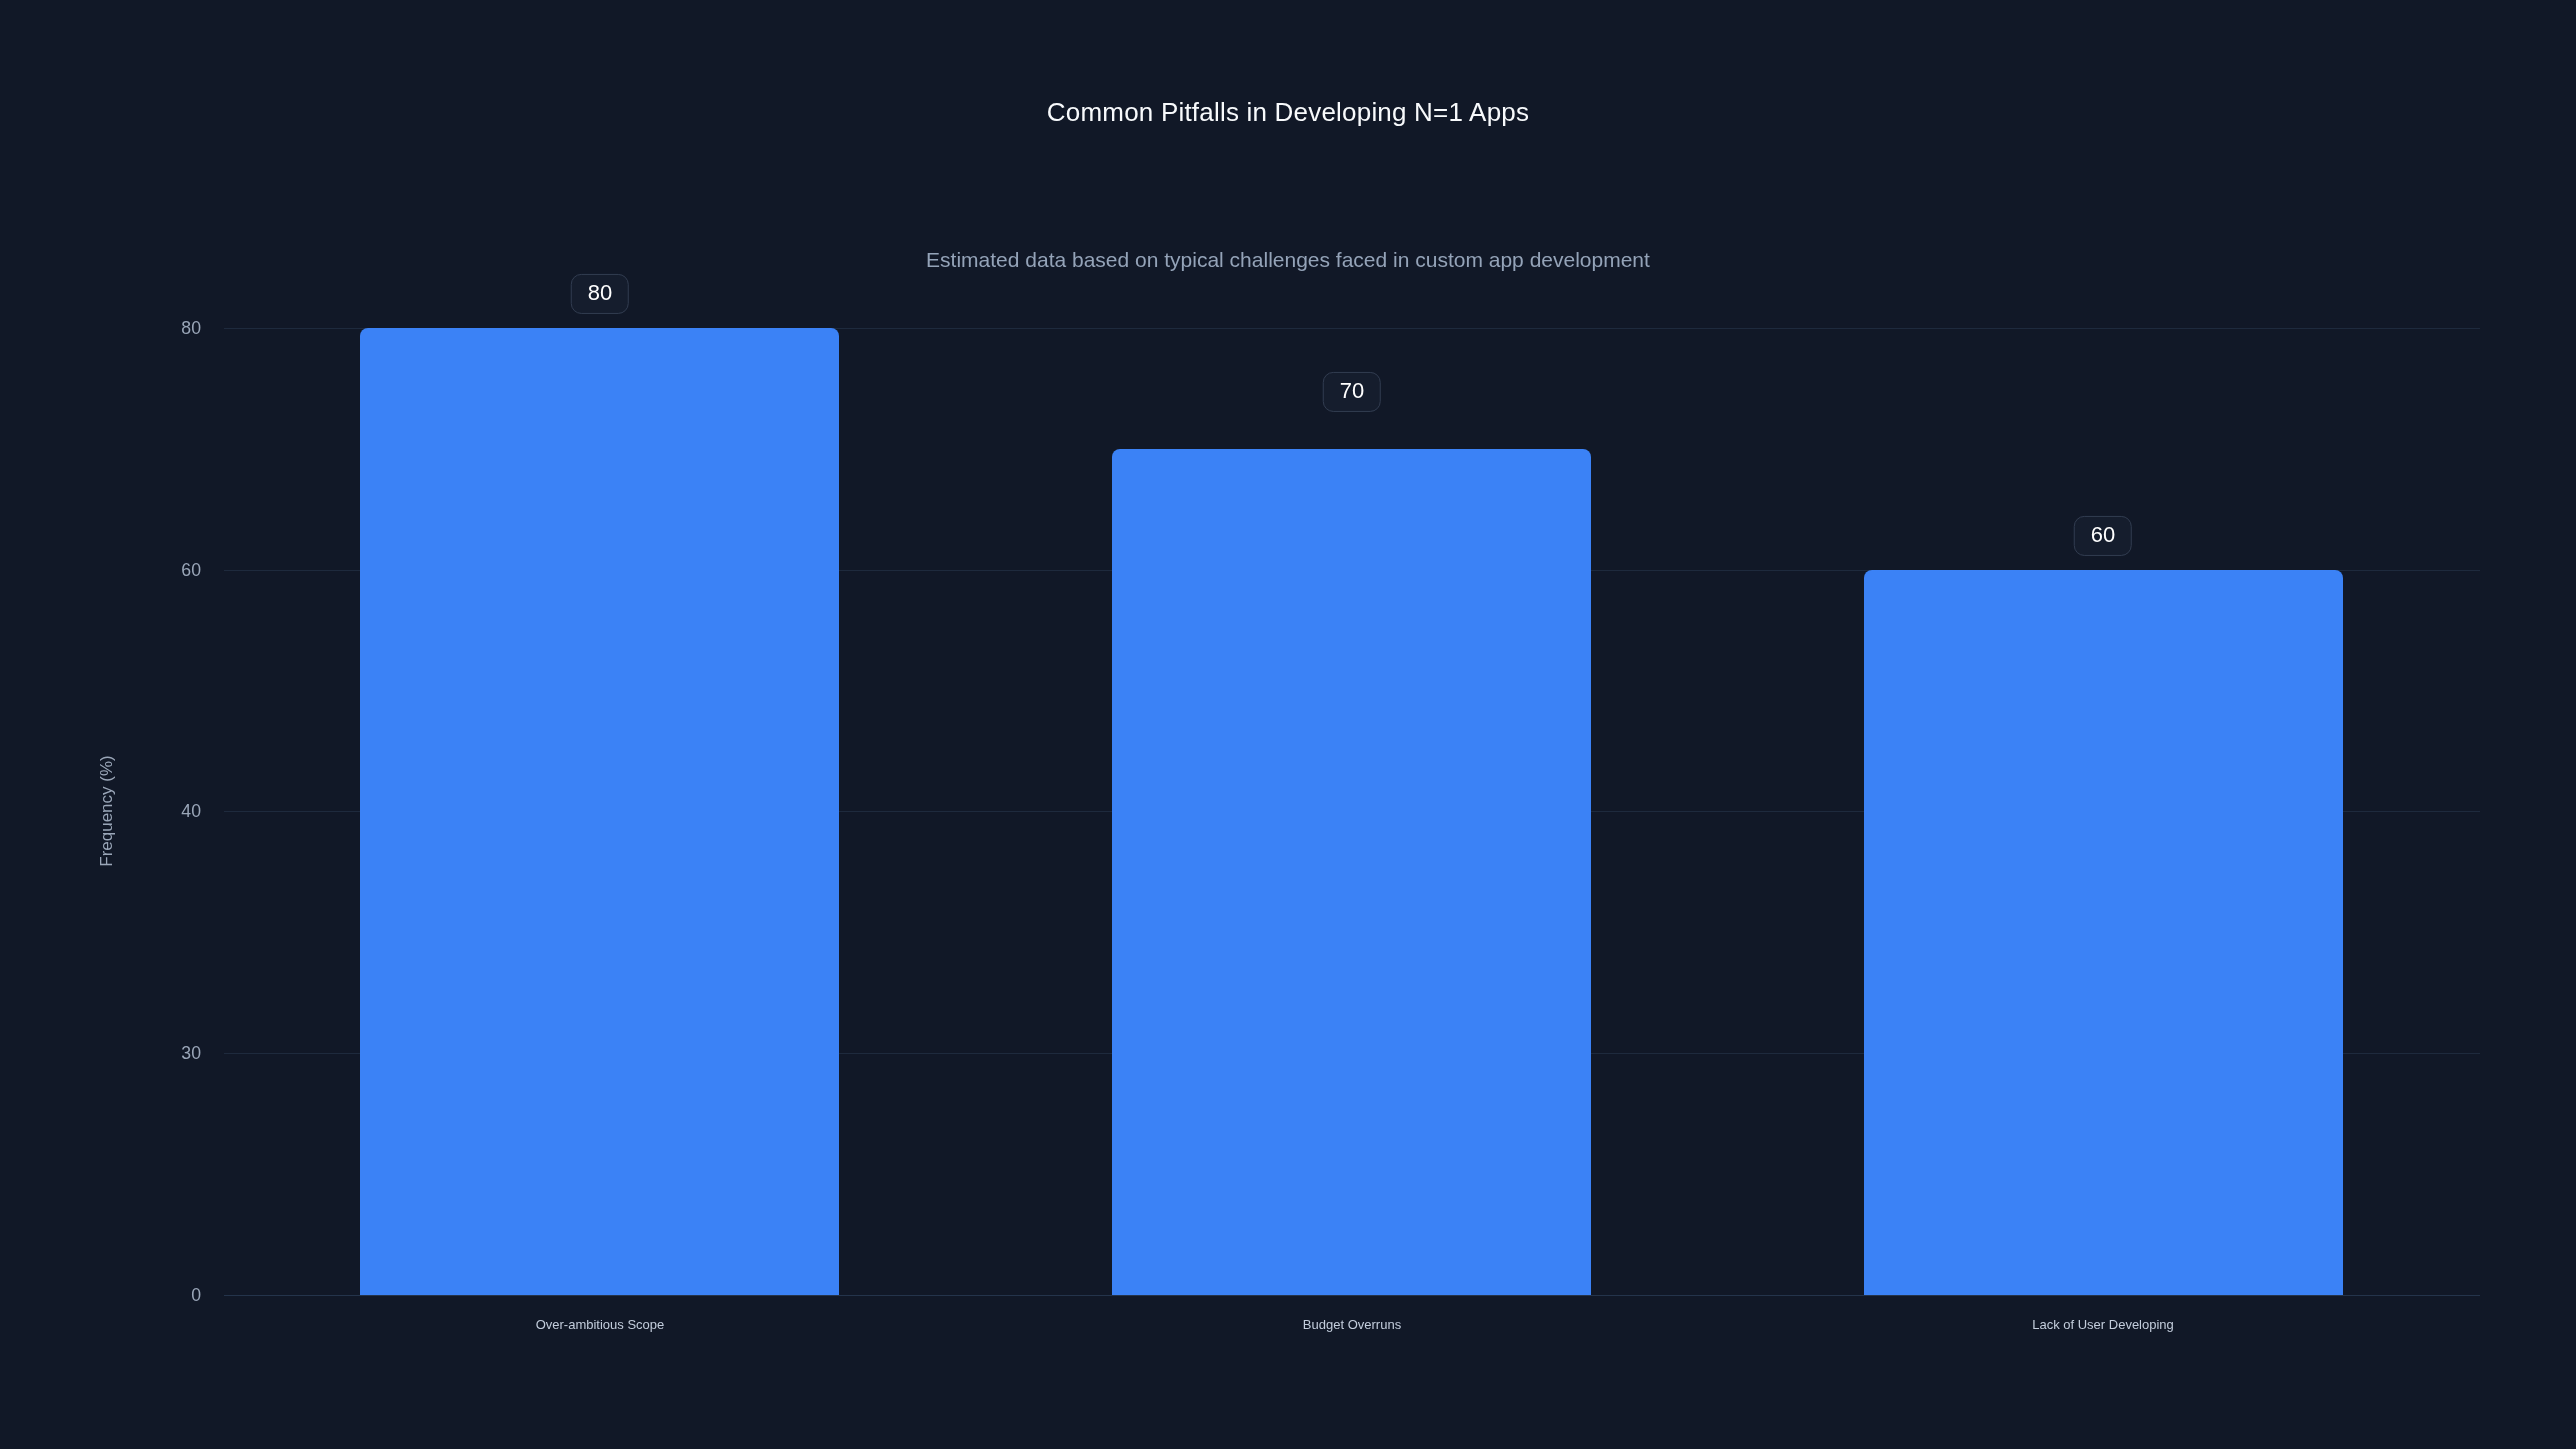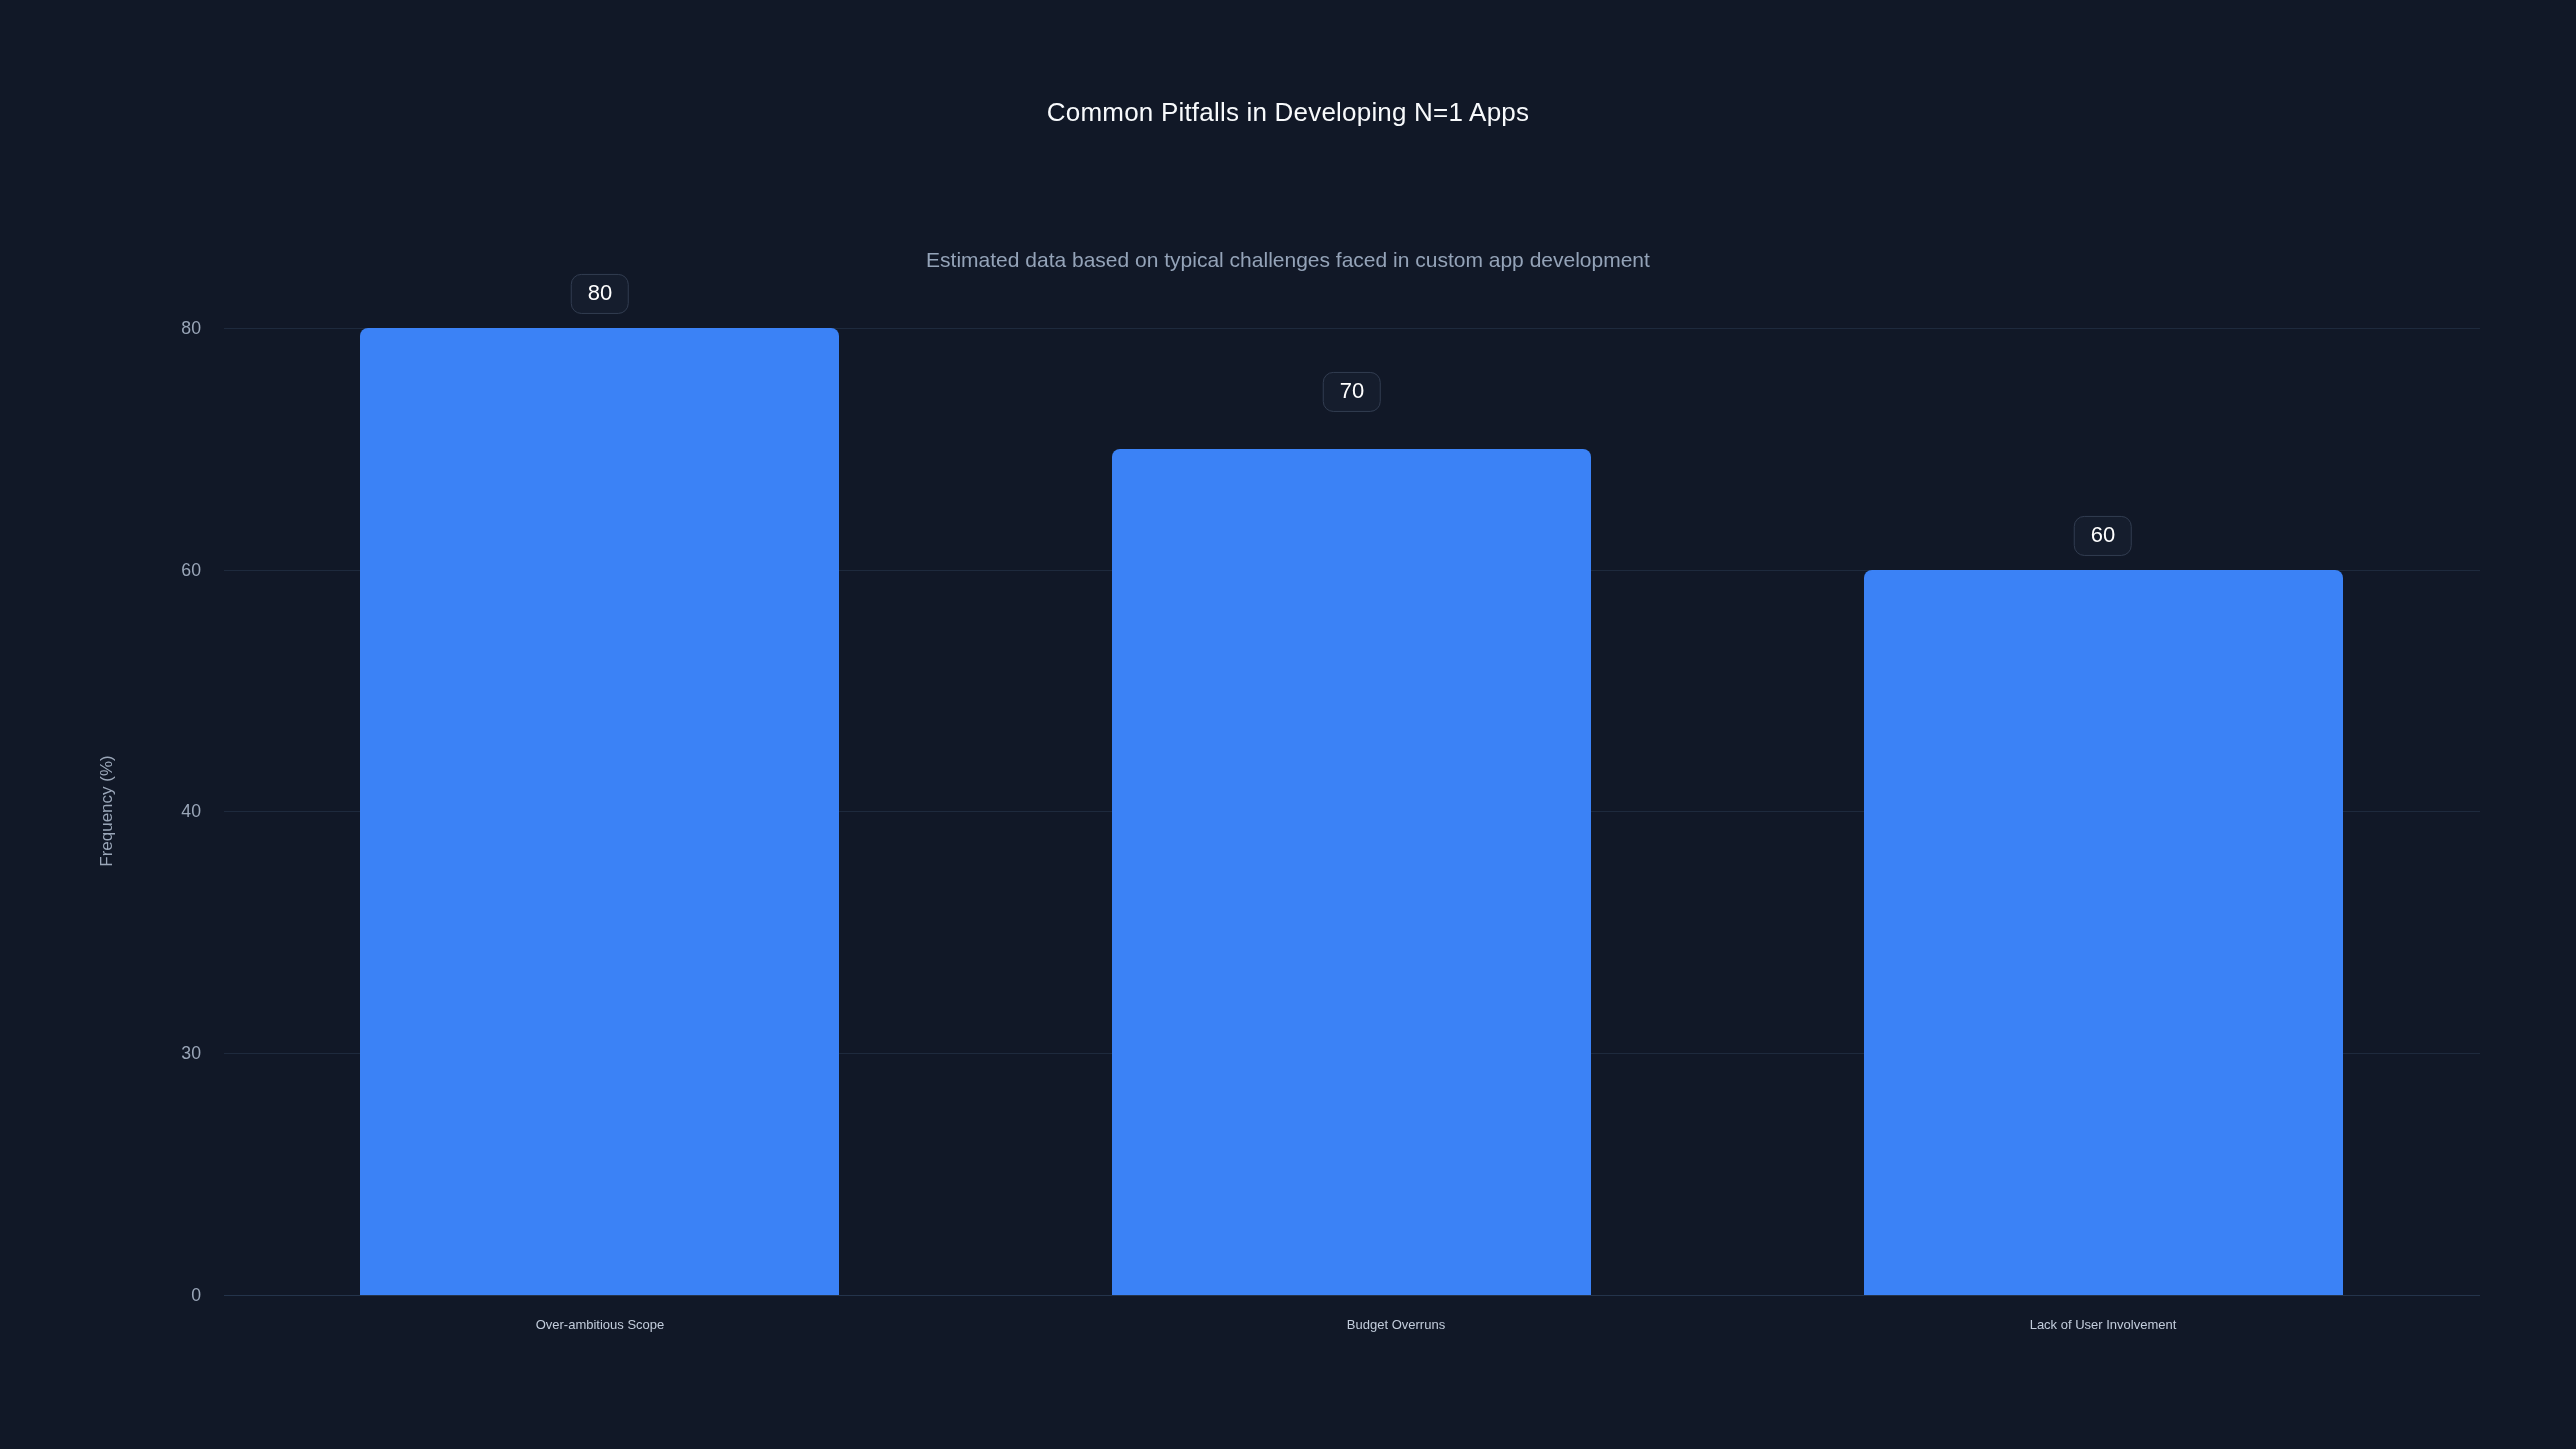--- a/index.html
+++ b/index.html
@@ -133,17 +133,17 @@
       <div class="gridline" style="top: 0px; background: rgb(30, 42, 61);"></div>
       <div class="ytick" style="top: 0px; color: rgb(154, 166, 184);">80</div>
       <div class="bar" style="left: 136px; width: 479px; height: 967px; background: rgb(59, 130, 246);"></div>
       <div class="bar" style="left: 888px; width: 479px; height: 846px; background: rgb(59, 130, 246);"></div>
       <div class="bar" style="left: 1640px; width: 479px; height: 725px; background: rgb(59, 130, 246);"></div>
     </div>
 
 <div class="value-badge" style="left: 600px; top: 314px; background: rgb(21, 29, 45); border-color: rgb(50, 61, 81); color: rgb(255, 255, 255);">80</div>
     <div class="cat-label" style="left: 600px; color: rgb(195, 205, 220);">Over-ambitious Scope</div>
     <div class="value-badge" style="left: 1352px; top: 412px; background: rgb(21, 29, 45); border-color: rgb(50, 61, 81); color: rgb(255, 255, 255);">70</div>
-    <div class="cat-label" style="left: 1352px; color: rgb(195, 205, 220); margin-left: 44px;">Budget Overruns</div>
+    <div class="cat-label" style="left: 1352px; color: rgb(195, 205, 220);">Budget Overruns</div>
     <div class="value-badge" style="left: 2103px; top: 556px; background: rgb(21, 29, 45); border-color: rgb(50, 61, 81); color: rgb(255, 255, 255);">60</div>
-    <div class="cat-label" style="left: 2103px; color: rgb(195, 205, 220);">Lack of User Involvement</div>
+    <div class="cat-label" style="left: 2103px; color: rgb(195, 205, 220);">Lack of User Developing</div>
   </div>
 
 
 </body></html>

